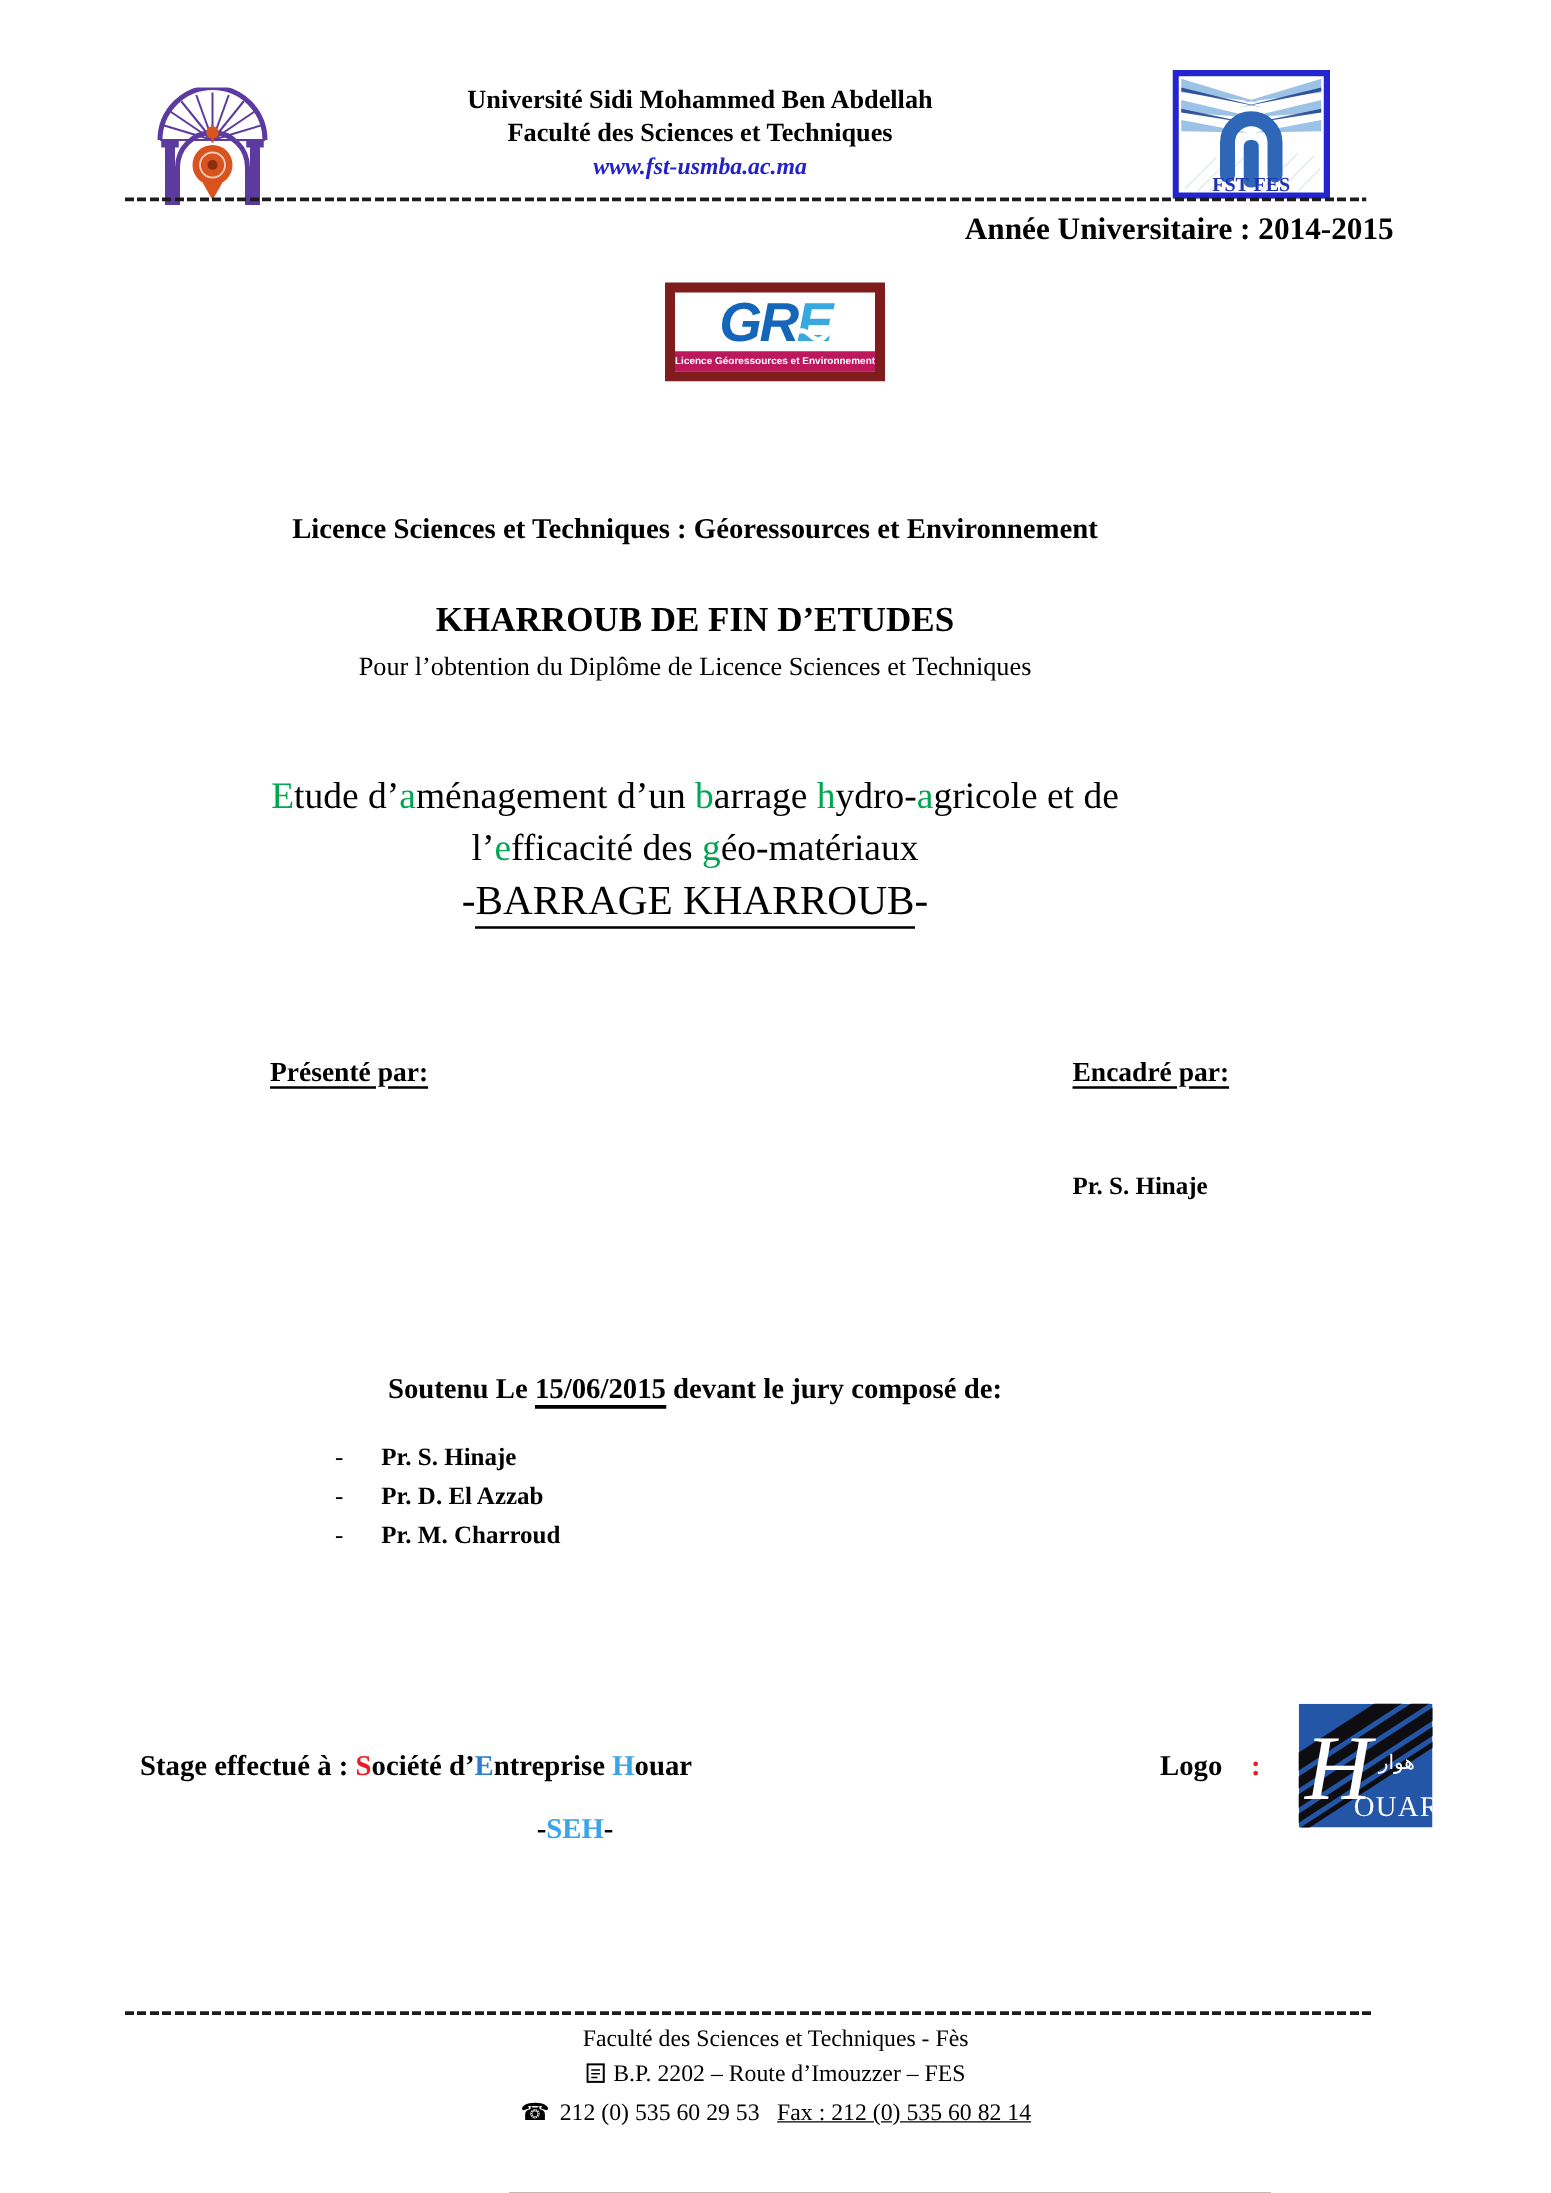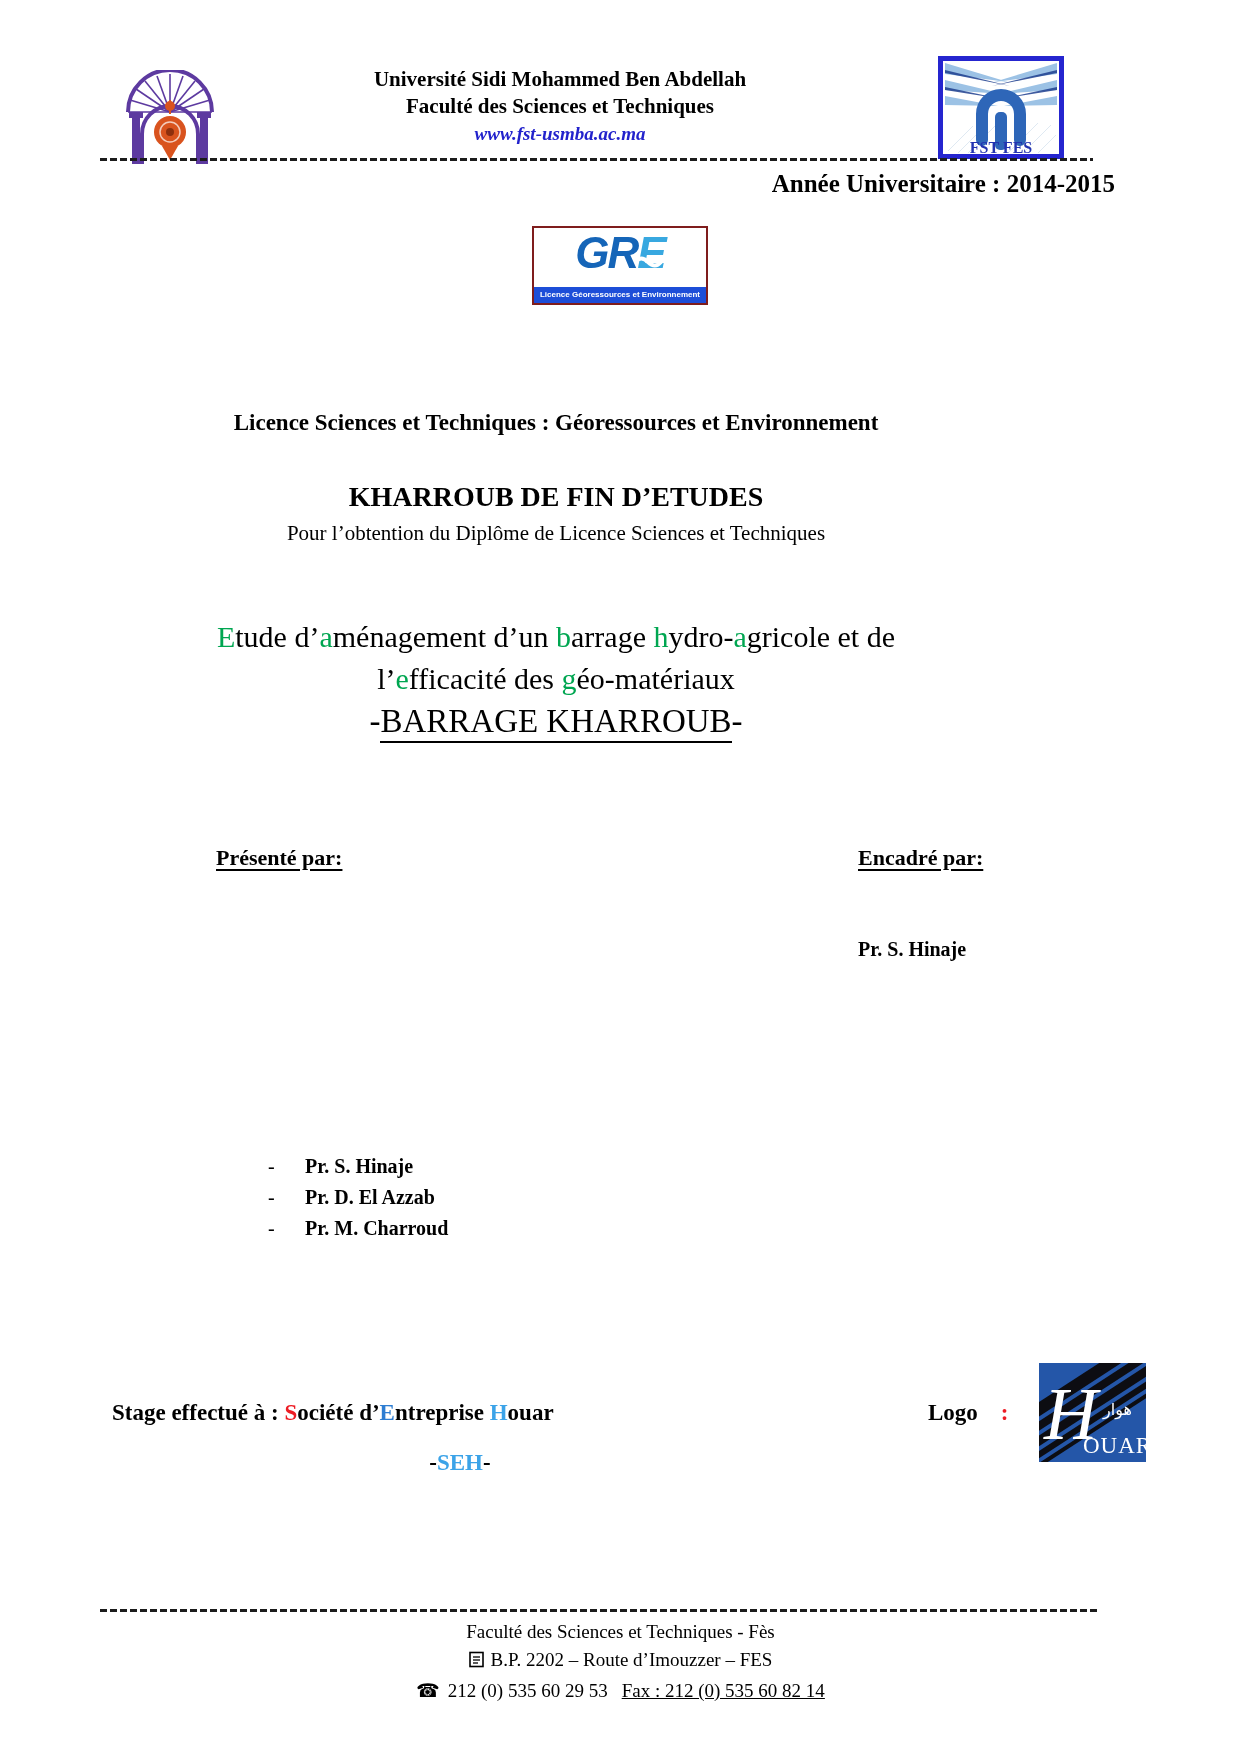--- a/index.html
+++ b/index.html
@@ -12,27 +12,27 @@
   .dashline{
     height:3px;
     background:repeating-linear-gradient(90deg,#1c1c1c 0 7px,transparent 7px 10px);
   }
   
   .hdr-center{left:300px;top:66px;width:520px;line-height:27px;}
   .hdr-uni,.hdr-fac{font-size:21px;font-weight:bold;}
   .hdr-www{font-size:19px;font-weight:bold;font-style:italic;color:#2222cc;}
   .annee{right:126px;top:170px;font-size:25px;font-weight:bold;}
   
-  .gre{left:532px;top:226px;width:176px;height:79px;border:2px solid #7f1d1d;background:#fff;box-sizing:border-box;}
+  .gre{left:532px;top:226px;width:176px;height:79px;border:8px solid #7f1d1d;background:#fff;box-sizing:border-box;}
   .gre-letters{height:50px;display:flex;align-items:center;justify-content:center;
     font-family:"Liberation Sans",sans-serif;font-style:italic;font-weight:bold;font-size:44px;line-height:44px;letter-spacing:-2px;}
   .gre-gr{color:#1565b8;}
   .gre-e{color:#38a8e0;position:relative;}
   .gre-e svg{position:absolute;left:-3px;bottom:7px;}
-  .gre-banner{position:absolute;left:0;right:0;bottom:0;height:16px;background:#1d4ed8;color:#fff;
+  .gre-banner{position:absolute;left:0;right:0;bottom:0;height:16px;background:#be185d;color:#fff;
     font-family:"Liberation Sans",sans-serif;font-size:8px;font-weight:bold;line-height:16px;text-align:center;white-space:nowrap;overflow:hidden;}
   
   .colwrap{left:0;width:1112px;}
   .program{top:410px;font-size:23px;font-weight:bold;}
   .memoire{top:481px;font-size:28px;font-weight:bold;}
   .obtention{top:521px;font-size:21px;}
   .thesis{top:616px;font-size:30px;line-height:42px;}
   .barrage{top:703px;font-size:33px;}
   .barrage-main{border-bottom:2px solid #000;padding-bottom:2px;}
   
@@ -152,20 +152,23 @@
   </div>
   <div class="abs ctr colwrap barrage">
     <span>-</span><span class="barrage-main">BARRAGE KHARROUB</span><span>-</span>
   </div>
 
   <div class="abs label-u presente">Présenté par:</div>
   <div class="abs label-u encadre">Encadré par:</div>
 
   <div class="abs supervisor">Pr. S. Hinaje</div>
 
+  <div class="abs ctr colwrap soutenu">
+    <span>Soutenu Le </span><span class="date-u">15/06/2015</span><span> devant le jury composé de:</span>
+  </div>
 
   <div class="abs jury">
     <div class="row">
       <span class="dash">-</span>
       <span>Pr. S. Hinaje</span>
     </div>
     <div class="row">
       <span class="dash">-</span>
       <span>Pr. D. El Azzab</span>
     </div>

